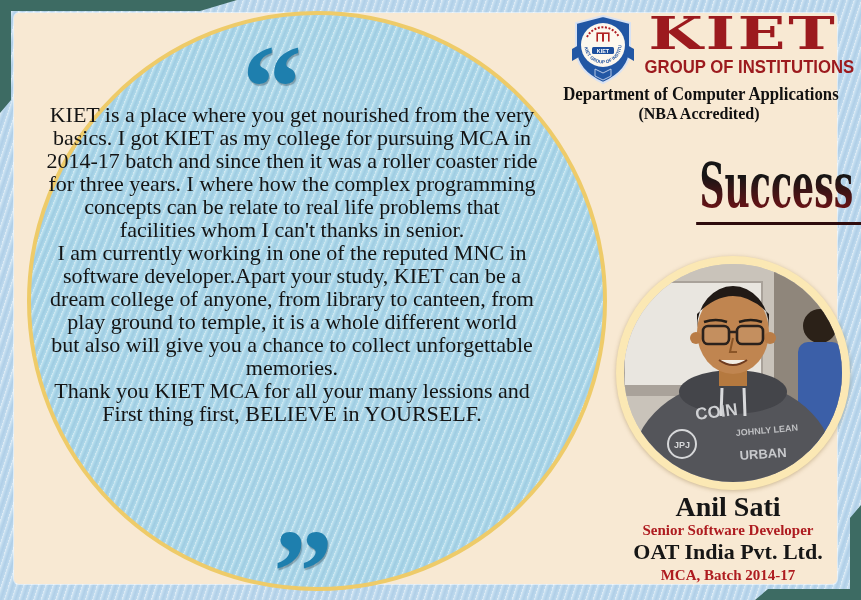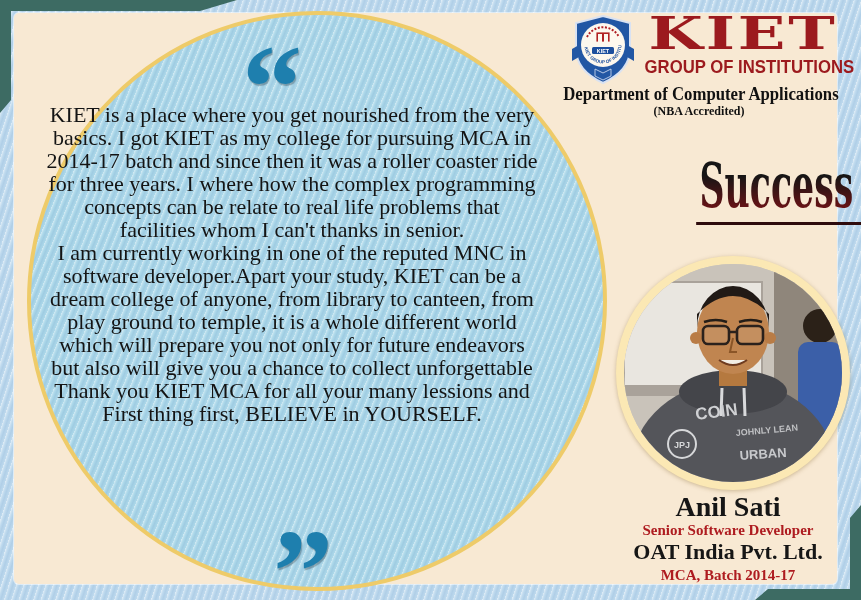--- a/index.html
+++ b/index.html
@@ -59,21 +59,21 @@
     color:#9c1a1e; white-space:nowrap; transform:scaleX(.88); transform-origin:center;
     line-height:1;
   }
   .dept-line{
     position:absolute; left:553px; top:84px; width:292px; text-align:center;
     font-weight:bold; font-size:18px; color:#111; white-space:nowrap;
     transform:scaleX(.93); transform-origin:center; line-height:1.15;
   }
   .nba-line{
     position:absolute; left:553px; top:105px; width:292px; text-align:center;
-    font-weight:bold; font-size:12px; color:#111; line-height:1.15;
+    font-weight:bold; font-size:16px; color:#111; line-height:1.15;
   }
   .story-title{
     position:absolute; left:588px; top:155px; width:286px; text-align:center;
     line-height:1;
   }
   .story-title .inner{
     display:inline-block; font-family:"DejaVu Serif", serif; font-weight:bold;
     font-size:62px; transform:scaleX(.56); transform-origin:center;
     color:#5a1013; border-bottom:3px solid #2e0b0c; padding:0 6px 5px 6px;
     white-space:nowrap;
@@ -113,22 +113,22 @@
   <div class="qline">KIET is a place where you get nourished from the very</div>
       <div class="qline">basics. I got KIET as my college for pursuing MCA in</div>
       <div class="qline">2014-17 batch and since then it was a roller coaster ride</div>
       <div class="qline">for three years. I where how the complex programming</div>
       <div class="qline">concepts can be relate to real life problems that</div>
       <div class="qline">facilities whom I can't thanks in senior.</div>
       <div class="qline">I am currently working in one of the reputed MNC in</div>
       <div class="qline">software developer.Apart your study, KIET can be a</div>
       <div class="qline">dream college of anyone, from library to canteen, from</div>
       <div class="qline">play ground to temple, it is a whole different world</div>
-      <div class="qline">which will prepare you not only for future endeavors</div>
       <div class="qline">but also will give you a chance to collect unforgettable</div>
+      <div class="qline">memories.</div>
       <div class="qline">Thank you KIET MCA for all your many lessions and</div>
       <div class="qline">First thing first, BELIEVE in YOURSELF.</div>
     </div>
   <div class="quote-mark quote-close">”</div>
 
   <div class="corner tl"></div>
   <div class="corner br"></div>
 
   <svg class="emblem" viewBox="0 0 64 70">
     <path d="M32 1 L59 8 V34 C59 50 47 61 32 68 C17 61 5 50 5 34 V8 Z" fill="#2257a4" stroke="#d9e2f2" stroke-width="2"></path>

